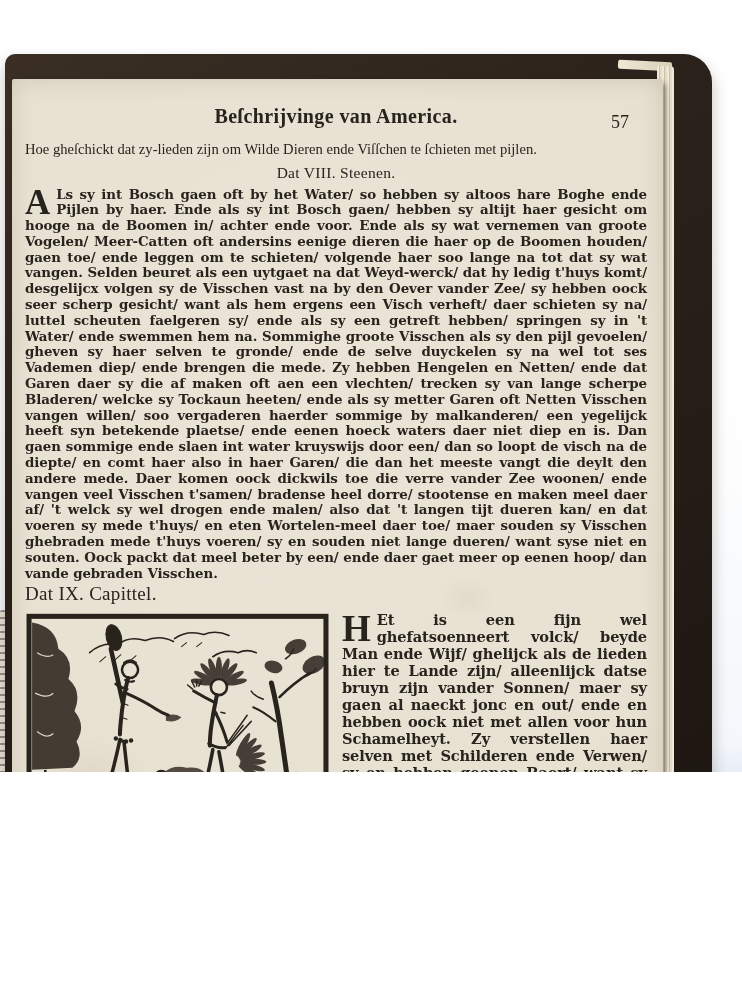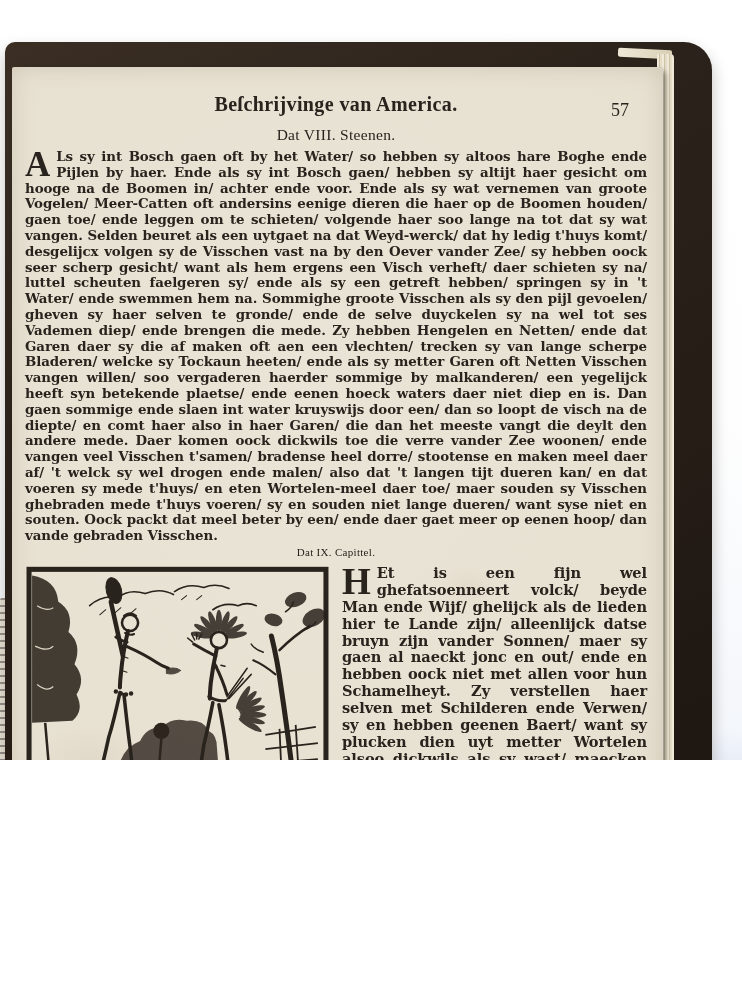--- a/index.html
+++ b/index.html
@@ -1,18 +1,18 @@
 <!DOCTYPE html>
 <html><head>
 <meta charset="utf-8">
 <style>
   html,body{margin:0;padding:0;}
   body{width:742px;height:1000px;font-family:"DejaVu Serif",serif;overflow:hidden;}
   .photo{position:relative;width:742px;height:760px;overflow:hidden;
-         background:linear-gradient(180deg,#ffffff 0%,#fefefe 55%,#f4f7fb 96%,#e9eef7 100%);}
+         background:linear-gradient(180deg,#ffffff 0%,#fefefe 55%,#f4f7fb 96%,#e9eef7 100%);margin-top:12px;}
   
   .facing-edge{position:absolute;left:0;top:598px;width:9px;height:345px;
     background:repeating-linear-gradient(180deg,rgba(75,62,48,.55) 0 2px,rgba(233,226,212,.9) 2px 7px);
     border-radius:2px;}
   
   .book{position:absolute;left:5px;top:42px;width:707px;height:921px;
     background:linear-gradient(150deg,#3b2f24 0%,#2b221b 30%,#241c15 62%,#191310 100%);
     border-radius:10px 28px 30px 16px;box-shadow:0 8px 16px rgba(40,30,20,.28);}
   
   .page-stack{position:absolute;right:38px;top:12px;bottom:30px;width:17px;
@@ -43,22 +43,22 @@
   .cap-head{margin-top:5px;text-align:center;font-family:"Liberation Serif",serif;
     font-size:15.5px;letter-spacing:.3px;}
 
   .blackletter{font-family:"DejaVu Serif",serif;font-weight:bold;text-align:justify;
     letter-spacing:-.1px;}
   .para1{margin-top:5px;font-size:13.4px;line-height:15.8px;}
   .dropcap{float:left;font-family:"Liberation Serif",serif;font-weight:bold;
     font-size:35px;line-height:29px;padding:1px 6px 0 0;}
   .heading2{margin-top:9px;text-align:center;font-family:"Liberation Serif",serif;
     font-size:14.6px;}
-  .cap-head2{margin-top:2px;text-align:center;font-family:"Liberation Serif",serif;
-    font-size:11px;letter-spacing:.3px;}
+  .cap-head2{margin-top:2px;text-align:left;font-family:"Liberation Serif",serif;
+    font-size:19px;letter-spacing:.3px;}
 
   .figure-row{display:flex;gap:12px;align-items:flex-start;margin-top:7px;}
   .woodcut{flex:0 0 auto;width:305px;height:245px;display:block;}
   .para2{flex:1;font-size:14.6px;line-height:16.9px;}
   .dropcap2{float:left;font-family:"Liberation Serif",serif;font-weight:bold;
     font-size:37px;line-height:31px;padding:1px 6px 0 0;}
   .lastline{margin-top:3px;font-size:14.6px;text-align:left;}
 
   .sig-row{position:relative;height:26px;margin-top:2px;}
   .sig{position:absolute;left:287px;top:1px;font-size:17px;font-weight:bold;}
@@ -75,20 +75,21 @@
     <div class="page-stack"></div>
 
     <div class="page">
       <div class="page-content">
 
         <div class="running-row">
           <div class="running-head">Beſchrijvinge van America.</div>
           <div class="page-num">57</div>
         </div>
 
+        <div class="summary">Hoe gheſchickt dat zy-lieden zijn om Wilde Dieren ende Viſſchen te ſchieten met pijlen.</div>
 
         <div class="cap-head">Dat VIII. Steenen.</div>
 
         <div class="blackletter para1">
           <span class="dropcap">A</span><span>Ls sy int Bosch gaen oft by het Water/ so hebben sy altoos hare Boghe ende Pijlen by haer. Ende als sy int Bosch gaen/ hebben sy altijt haer gesicht om hooge na de Boomen in/ achter ende voor. Ende als sy wat vernemen van groote Vogelen/ Meer-Catten oft andersins eenige dieren die haer op de Boomen houden/ gaen toe/ ende leggen om te schieten/ volgende haer soo lange na tot dat sy wat vangen. Selden beuret als een uytgaet na dat Weyd-werck/ dat hy ledig t'huys komt/ desgelijcx volgen sy de Visschen vast na by den Oever vander Zee/ sy hebben oock seer scherp gesicht/ want als hem ergens een Visch verheft/ daer schieten sy na/ luttel scheuten faelgeren sy/ ende als sy een getreft hebben/ springen sy in 't Water/ ende swemmen hem na. Sommighe groote Visschen als sy den pijl gevoelen/ gheven sy haer selven te gronde/ ende de selve duyckelen sy na wel tot ses Vademen diep/ ende brengen die mede. Zy hebben Hengelen en Netten/ ende dat Garen daer sy die af maken oft aen een vlechten/ trecken sy van lange scherpe Bladeren/ welcke sy Tockaun heeten/ ende als sy metter Garen oft Netten Visschen vangen willen/ soo vergaderen haerder sommige by malkanderen/ een yegelijck heeft syn betekende plaetse/ ende eenen hoeck waters daer niet diep en is. Dan gaen sommige ende slaen int water kruyswijs door een/ dan so loopt de visch na de diepte/ en comt haer also in haer Garen/ die dan het meeste vangt die deylt den andere mede. Daer komen oock dickwils toe die verre vander Zee woonen/ ende vangen veel Visschen t'samen/ bradense heel dorre/ stootense en maken meel daer af/ 't welck sy wel drogen ende malen/ also dat 't langen tijt dueren kan/ en dat voeren sy mede t'huys/ en eten Wortelen-meel daer toe/ maer souden sy Visschen ghebraden mede t'huys voeren/ sy en souden niet lange dueren/ want syse niet en souten. Oock packt dat meel beter by een/ ende daer gaet meer op eenen hoop/ dan vande gebraden Visschen.</span>
         </div>
 
 
         <div class="cap-head2">Dat IX. Capittel.</div>
 

